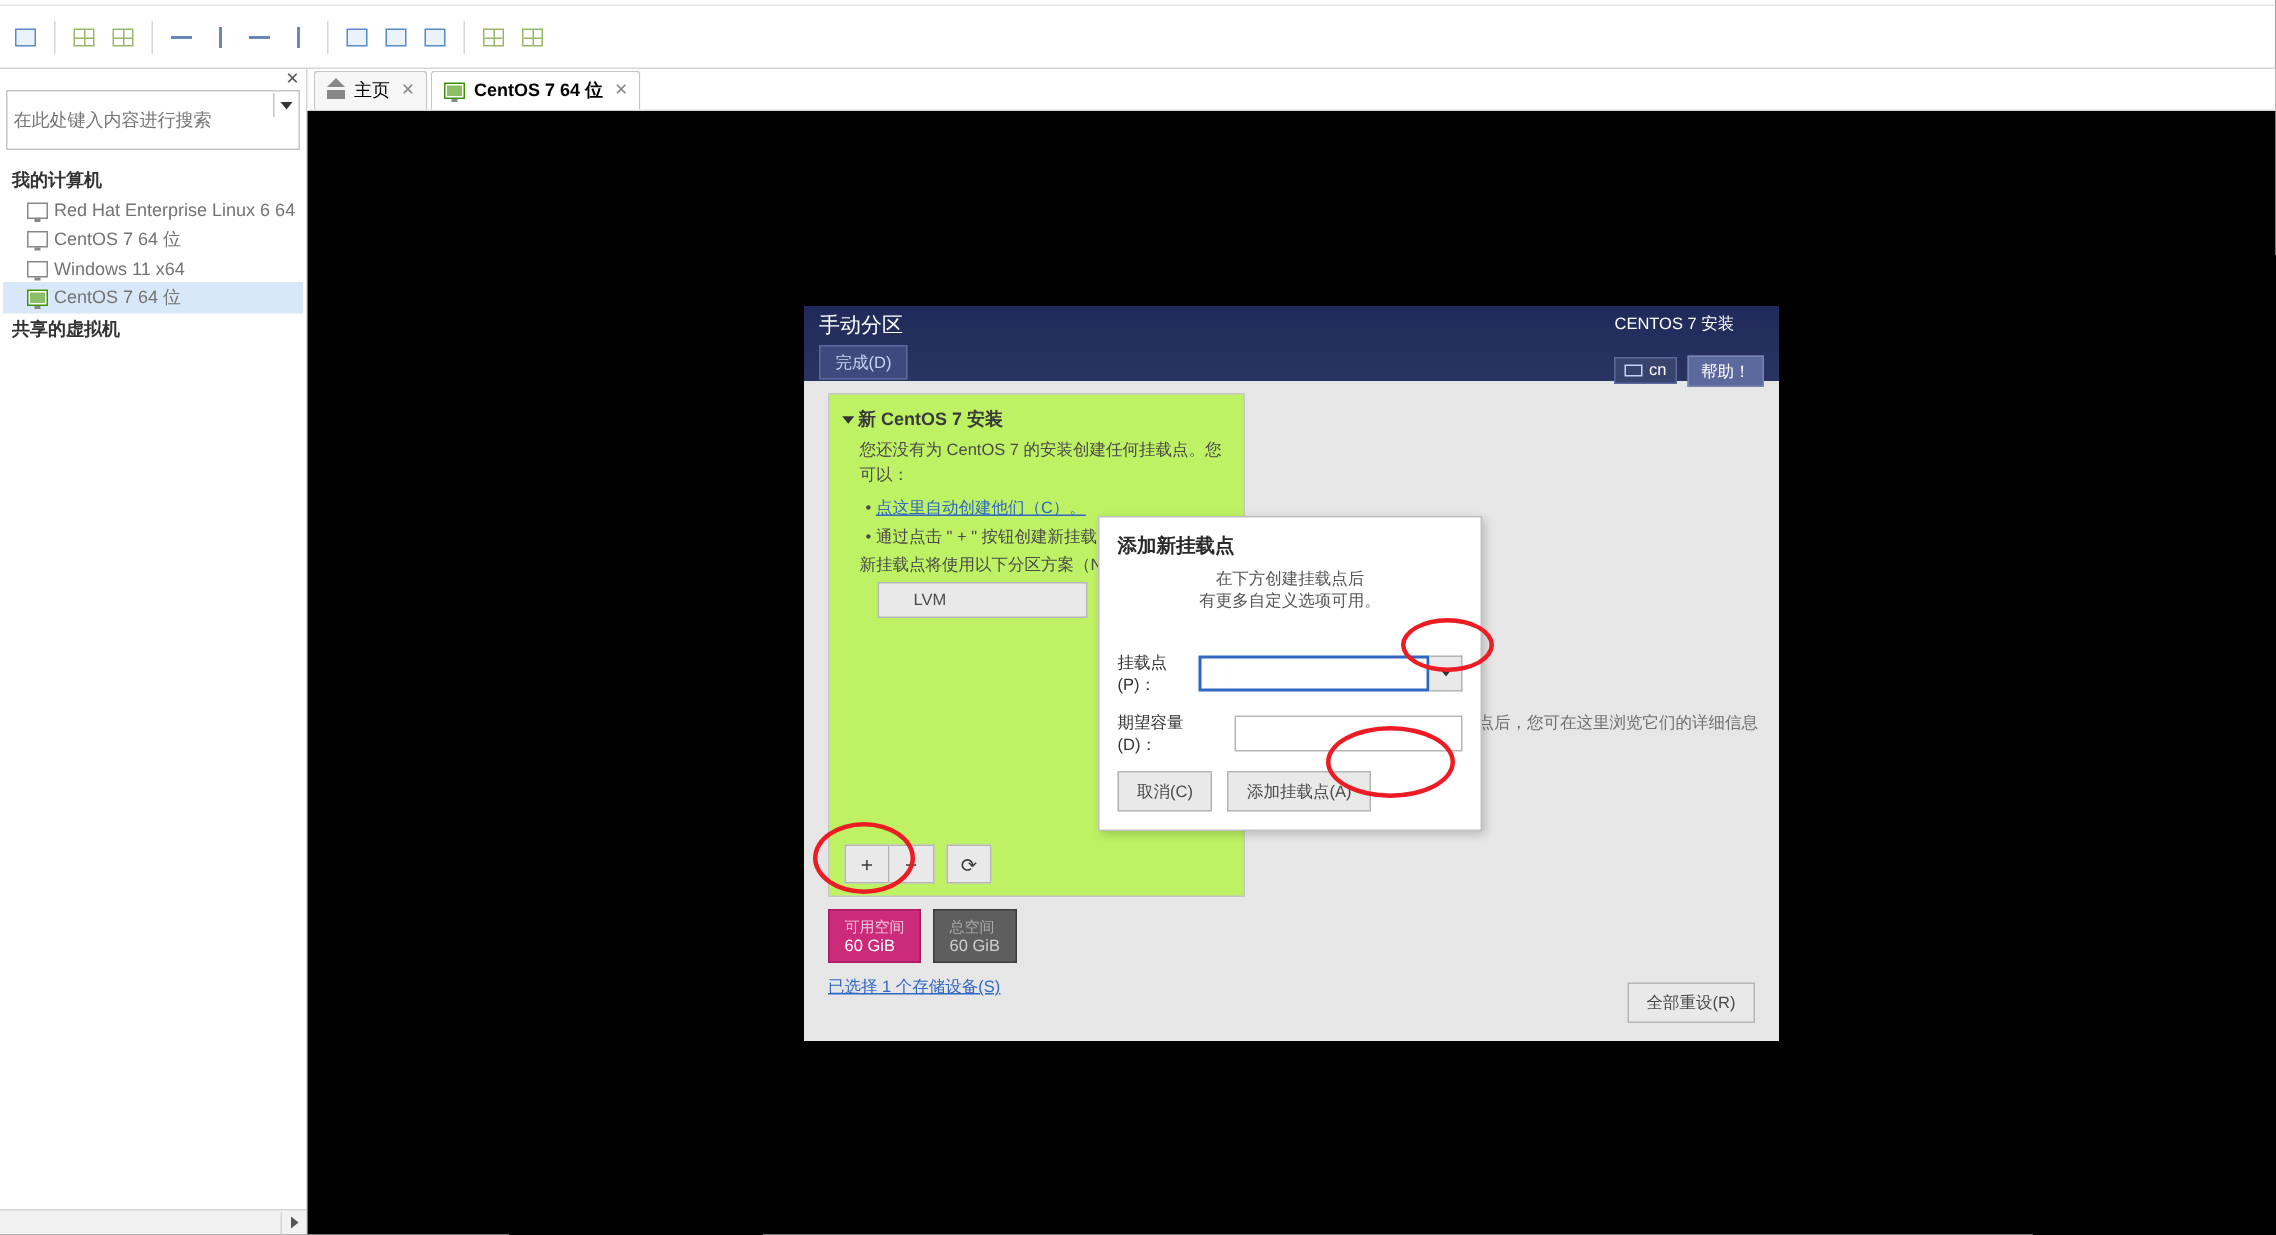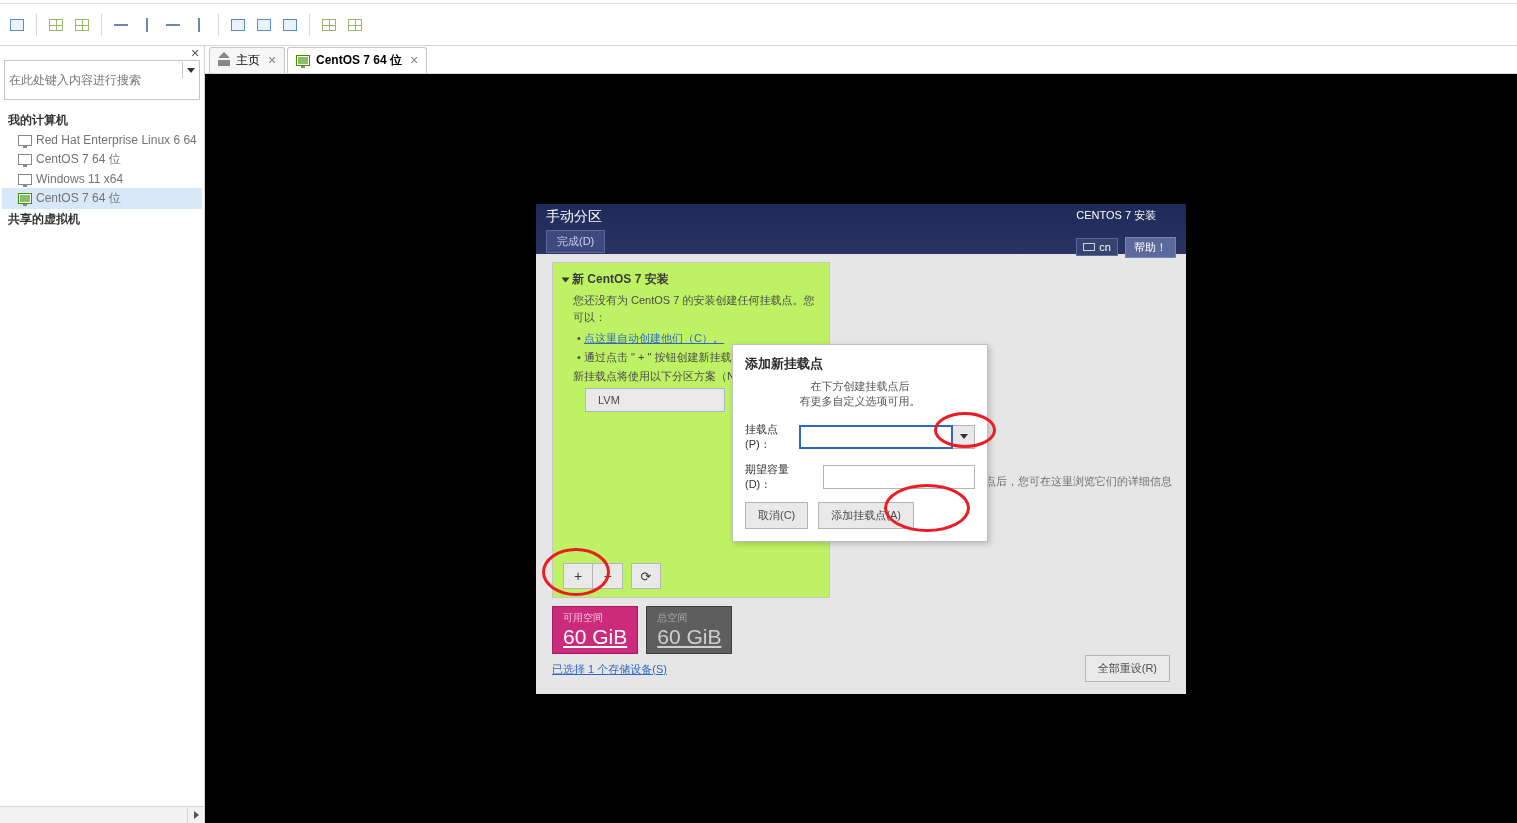--- a/index.html
+++ b/index.html
@@ -195,21 +195,21 @@
 }
 .lp-arrow { width:0;height:0;border-top:4px solid transparent;border-bottom:4px solid transparent;border-left:5px solid #333; transform: rotate(90deg);}
 .lp-msg { margin: 4px 0 6px 10px; line-height: 1.5; }
 .lp-link { color:#3067c2; text-decoration: underline; cursor:pointer; }
 .lp-bullet { margin: 4px 0 4px 14px; }
 .lp-scheme { margin: 4px 0 4px 10px; }
 .lp-select {
   margin: 4px 0 0 22px;
   width: 140px; height: 24px;
   border:1px solid #b5b5b5; background:#e9e9e9;
-  display:flex; align-items:center; padding: 0 12px;
+  display:flex; align-items:center; padding: 0 23px;
   cursor:pointer;
 }
 .lp-buttons {
   position:absolute; left: 10px; bottom: 8px;
   display:flex; gap:0;
 }
 .sqbtn {
   width:30px; height:26px;
   border:1px solid #b5b5b5; background:#e9e9e9;
   display:flex; align-items:center; justify-content:center;
@@ -232,21 +232,21 @@
 .space-box {
   border:1px solid #bbb; padding: 4px 10px;
   font-size:10px; color:#888; text-align:left;
 }
 .space-box.avail { background:#cc2a7a; border-color:#a51a61; }
 .space-box.avail .sp-num { color:#fff; }
 .space-box.avail .sp-lab { color:#f2c7df; }
 .space-box.total { background:#5e5e5e; border-color:#3d3d3d; }
 .space-box.total .sp-num { color:#cfcfcf; }
 .space-box.total .sp-lab { color:#aaa; }
-.sp-num { font-size: 21px; text-decoration: underline; }
+.sp-num { font-size: 11px; }
 
 .storage-link {
   color:#3067c2; text-decoration: underline;
   display:inline-block; margin-top: 8px; cursor:pointer;
 }
 .reset-all {
   position:absolute; right: 16px; bottom: 12px;
   padding: 5px 12px;
   border:1px solid #b5b5b5; background:#e9e9e9;
   cursor:pointer; font-size:11px;
@@ -255,21 +255,21 @@
 
 .dialog {
   position:absolute; left: 196px; top: 90px;
   width: 256px; background:#fff;
   border:1px solid #c0c0c0;
   box-shadow: 2px 2px 6px rgba(0,0,0,.2);
   padding: 10px 12px 12px 12px;
   z-index: 50;
 }
 .dlg-title { font-size: 13px; font-weight: bold; color:#2a2a2a; margin-bottom: 6px; }
-.dlg-msg { text-align:center; font-size:11px; color:#555; line-height:1.4; margin-bottom: 12px; }
+.dlg-msg { text-align:center; font-size:11px; color:#555; line-height:1.4; margin-bottom: 24px; }
 .dlg-row { display:flex; align-items:center; gap:8px; margin-bottom: 10px; }
 .dlg-lbl { width: 72px; font-size:11px; color:#333; }
 .dlg-input-wrap { flex:1; display:flex; }
 .dlg-input {
   flex:1; height:24px; border:2px solid #3067c2;
   padding: 0 4px; font-size:11px;
 }
 .dlg-combo-btn {
   width: 22px; height:24px;
   border:1px solid #b5b5b5; border-left:none; background:#e9e9e9;

